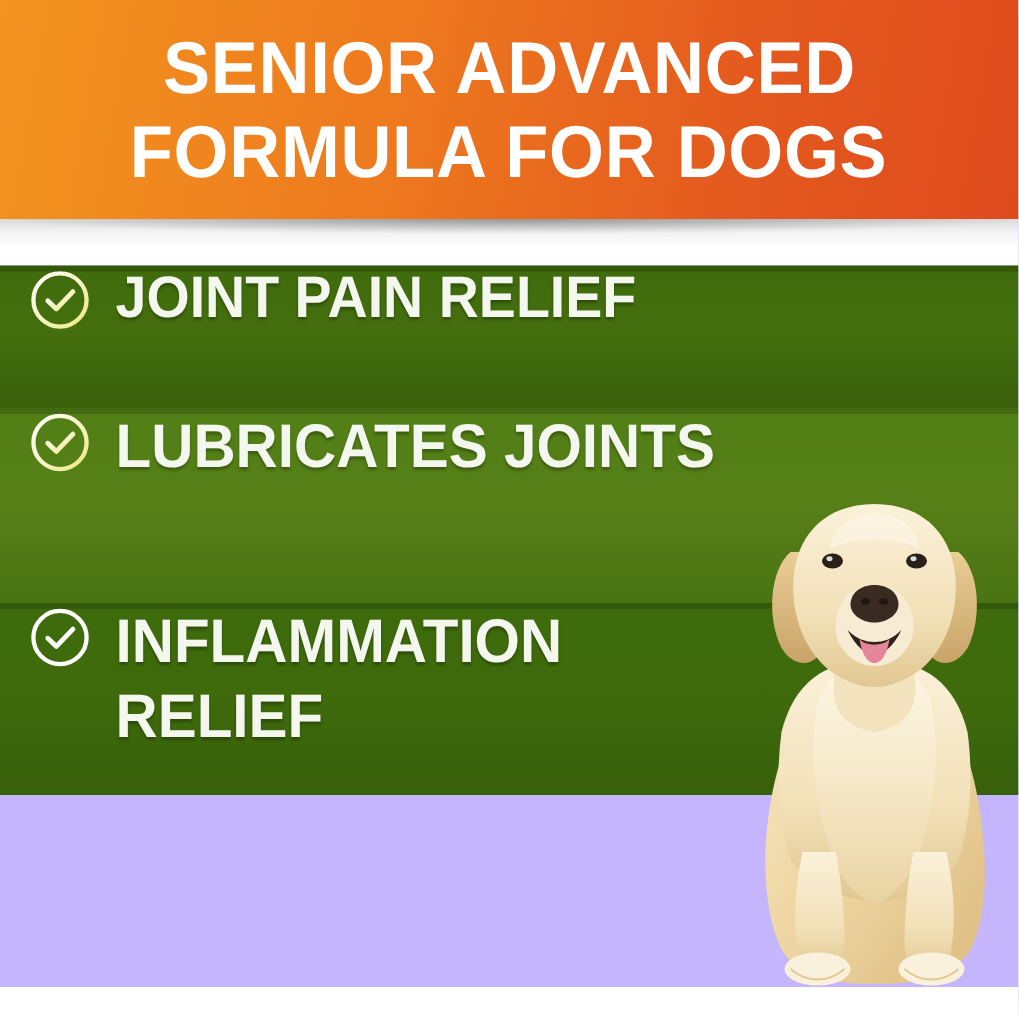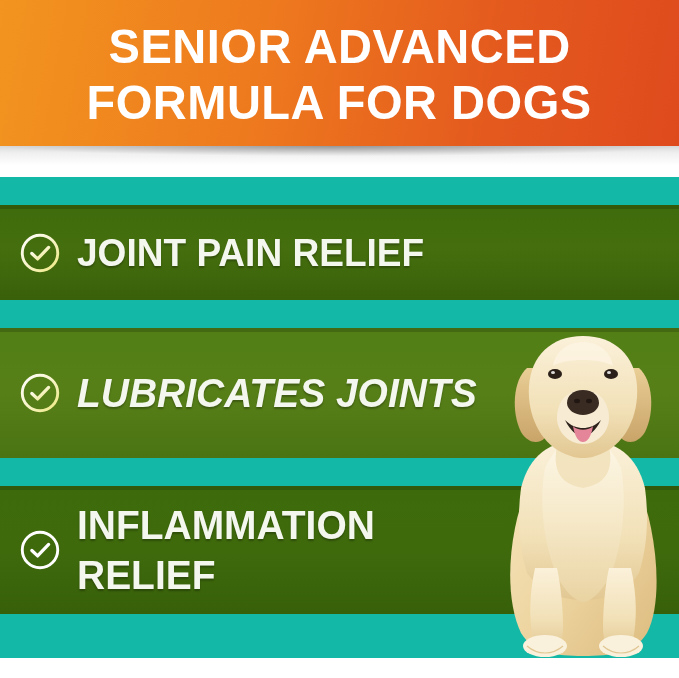--- a/index.html
+++ b/index.html
@@ -5,21 +5,21 @@
   * { margin:0; padding:0; box-sizing:border-box; }
   html, body {
     width:679px; height:678px;
     background:#ffffff;
     font-family:"Liberation Sans", sans-serif;
     overflow:hidden;
   }
   #page {
     position:relative;
     width:679px; height:678px;
-    background:#14b8a6;
+    background:#c4b5fd;
     border-radius:11px;
   }
 
   
   .header-banner {
     position:absolute;
     left:0; top:0;
     width:679px; height:146px;
     background:linear-gradient(100deg,#F2941F 0%, #EE7A1E 38%, #E45A1E 72%, #DF4A1D 100%);
     display:flex;
@@ -57,27 +57,26 @@
   
   .bands {
     position:absolute;
     left:0; top:177px;
     width:679px; height:481px;
   }
   .band {
     position:relative;
     width:100%;
     display:flex;
-    align-items:center;
+    align-items:flex-start;
     overflow:hidden;
-    margin-top:28px;
   }
   .band-1 { height:95px;  background:linear-gradient(180deg,#3E6B0C 0%, #456F0E 45%, #39600A 100%); }
   .band-2 { height:128px; background:linear-gradient(180deg,#6E9A2C 0%, #6C972B 50%, #628B26 100%); }
-  .band-3 { height:130px; background:linear-gradient(180deg,#517F16 0%, #577F18 50%, #4A7413 100%);font-style:italic; }
+  .band-3 { height:130px; background:linear-gradient(180deg,#517F16 0%, #577F18 50%, #4A7413 100%); }
   .band-4 { height:128px; background:linear-gradient(180deg,#3D6B0B 0%, #3F6A0C 50%, #37600A 100%); }
 
   .band::before {
     content:"";
     position:absolute;
     left:0; right:0; top:0; height:4px;
     background:rgba(0,0,0,0.17);
   }
 
   .band-icon {

